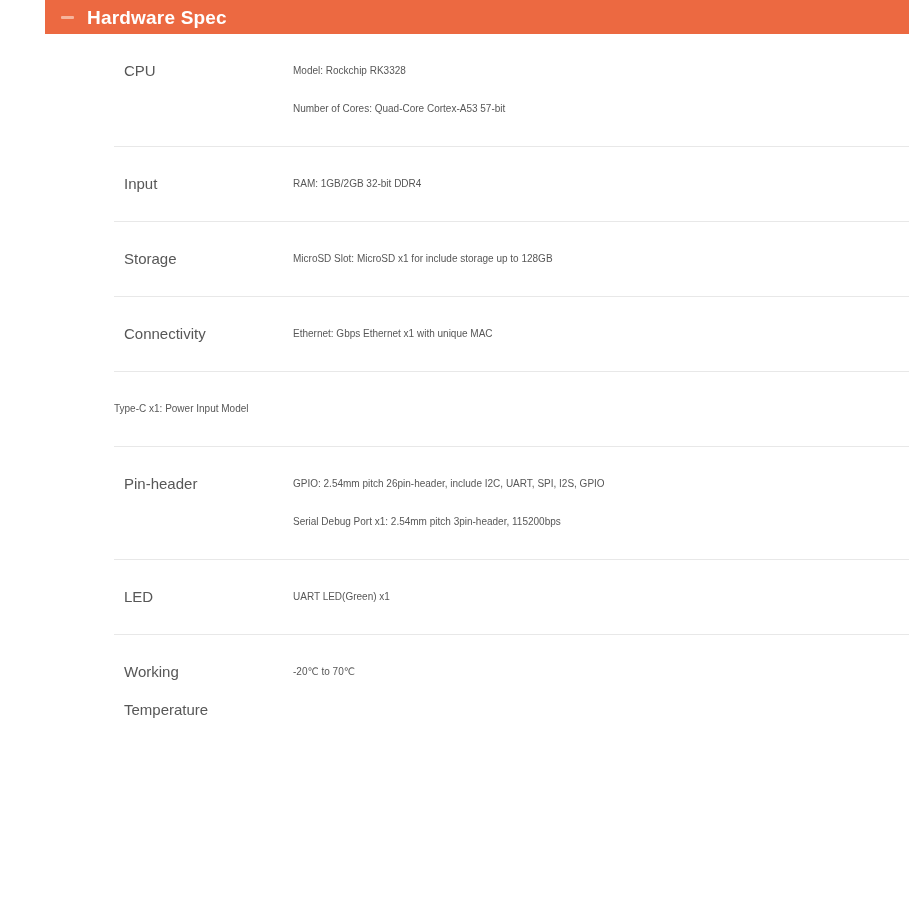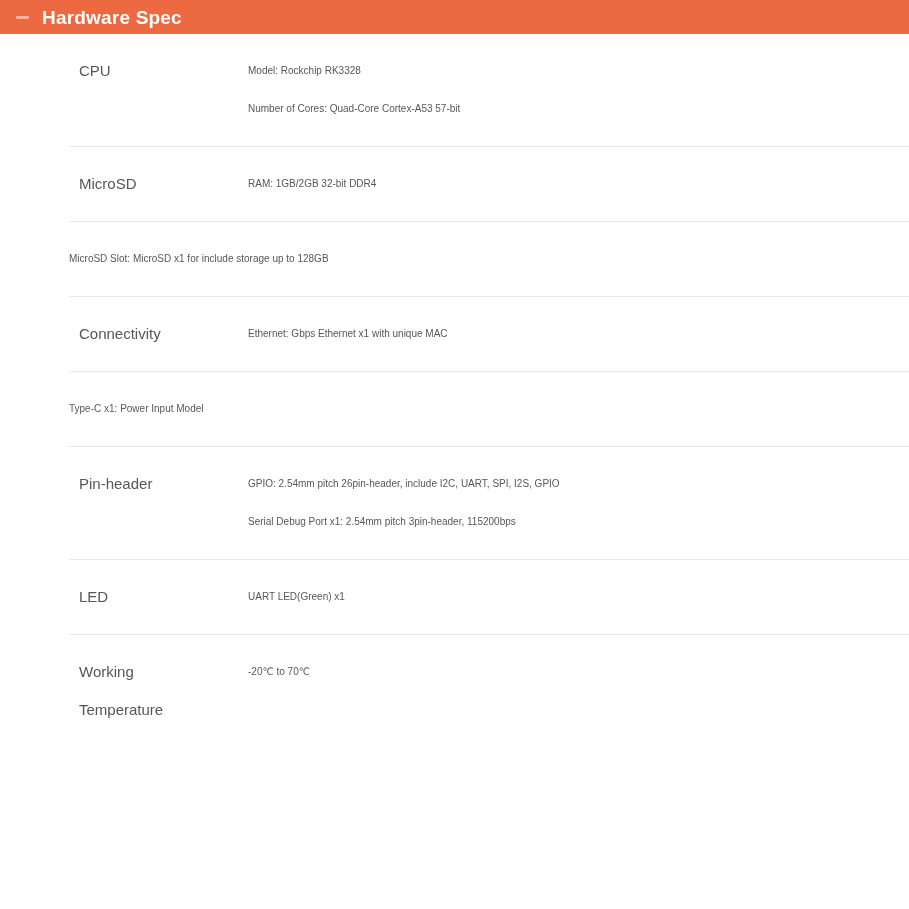--- a/index.html
+++ b/index.html
@@ -12,20 +12,21 @@
     background: #ffffff;
     font-family: "Liberation Sans", "DejaVu Sans", sans-serif;
     overflow: hidden;
   }
 
   #page {
     position: relative;
     width: 909px;
     height: 653px;
     background: #ffffff;
+    padding-left: 45px;
   }
 
   
   .titlebar {
     height: 34px;
     background: #ec6941;
     display: flex;
     align-items: center;
     padding-left: 16px;
     user-select: none;
@@ -96,26 +97,27 @@
 
   <div class="spec-table">
       <div class="spec-row first">
         <div class="spec-label">CPU</div>
         <div class="spec-value">
           <span class="line">Model: Rockchip RK3328</span>
           <span class="line">Number of Cores: Quad-Core Cortex-A53 57-bit</span>
         </div>
       </div>
       <div class="spec-row">
-        <div class="spec-label">MicroSD</div>
+        <div class="spec-label">Input</div>
         <div class="spec-value">
           <span class="line">RAM: 1GB/2GB 32-bit DDR4</span>
         </div>
       </div>
       <div class="spec-row">
+        <div class="spec-label">Storage</div>
         <div class="spec-value">
           <span class="line">MicroSD Slot: MicroSD x1 for include storage up to 128GB</span>
         </div>
       </div>
       <div class="spec-row">
         <div class="spec-label">Connectivity</div>
         <div class="spec-value">
           <span class="line">Ethernet: Gbps Ethernet x1 with unique MAC</span>
         </div>
       </div>

